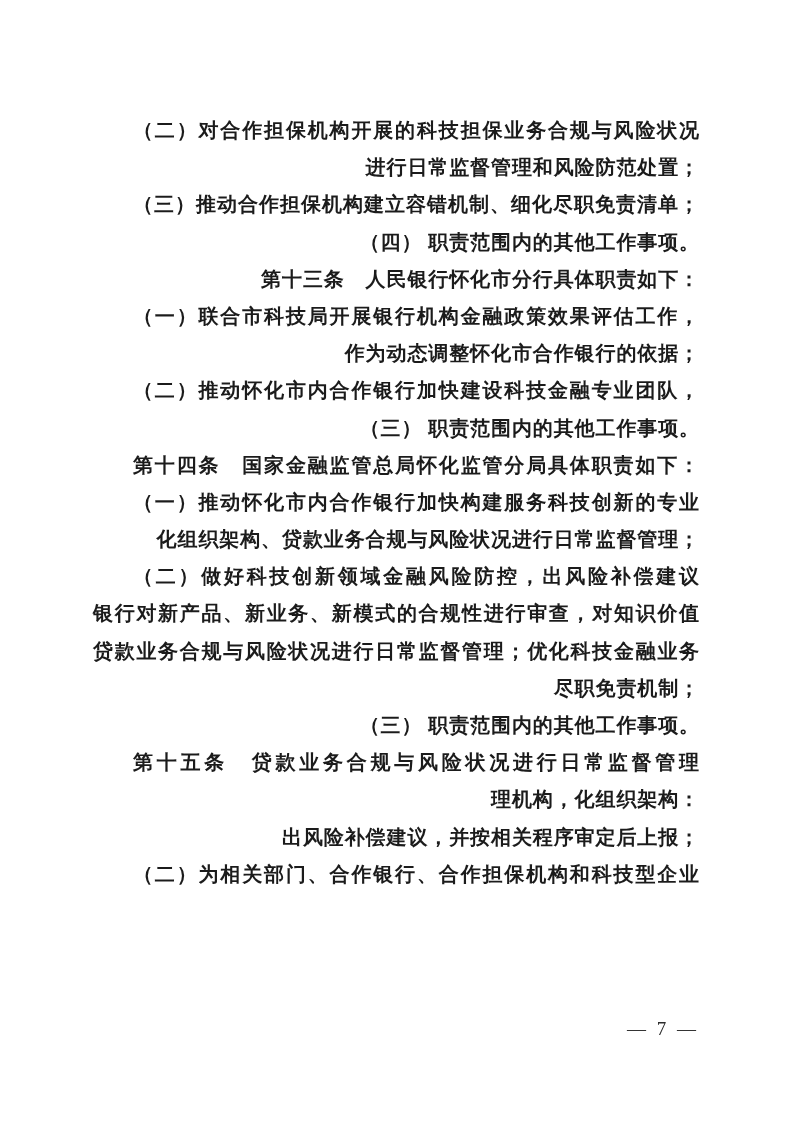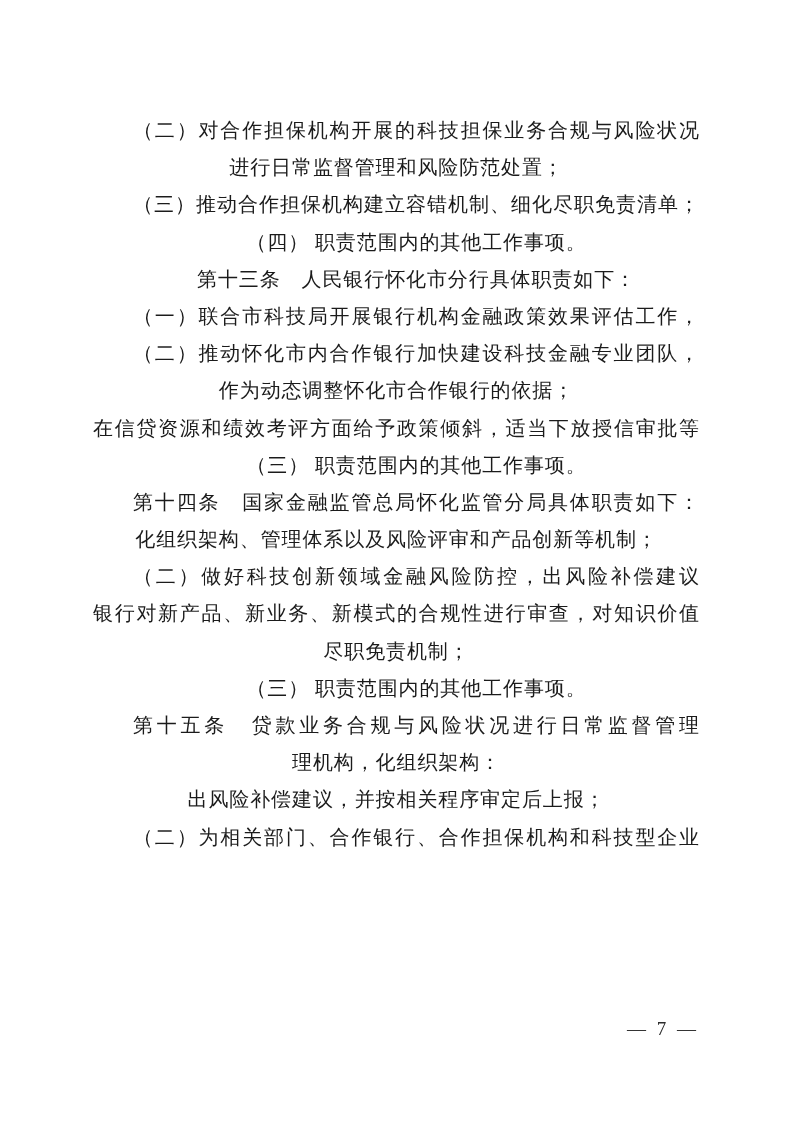--- a/index.html
+++ b/index.html
@@ -22,34 +22,34 @@
     top: 112px;
     width: 607px;
     font-size: 20px;
     letter-spacing: 0.9px;
   }
   .line {
     height: 37.2px;
     line-height: 37.2px;
     white-space: normal;
     overflow: visible;
-    text-align: center;
+    text-align: right;
   }
   .line.ind {
     text-indent: 2em;
   }
   .line.j {
     text-align: justify;
     text-align-last: justify;
   }
   .run {
-    font-weight: normal;
+    font-weight: bold;
   }
   .run.bold {
-    font-weight: normal;
+    font-weight: bold;
   }
   .page-num {
     position: absolute;
     top: 1018px;
     right: 94px;
     font-size: 19px;
     letter-spacing: 3px;
     color: #2a2a2a;
     font-family: "Liberation Serif", "DejaVu Serif", serif;
   }
@@ -58,28 +58,29 @@
 <body>
 
 <div class="page">
   <div class="text-block">
       <div class="line j ind"><span class="run">（二）对合作担保机构开展的科技担保业务合规与风险状况</span></div>
       <div class="line"><span class="run">进行日常监督管理和风险防范处置；</span></div>
       <div class="line j ind"><span class="run">（三）推动合作担保机构建立容错机制、细化尽职免责清单；</span></div>
       <div class="line ind"><span class="run">（四） 职责范围内的其他工作事项。</span></div>
       <div class="line ind"><span class="run bold">第十三条</span><span class="run">　人民银行怀化市分行具体职责如下：</span></div>
       <div class="line j ind"><span class="run">（一）联合市科技局开展银行机构金融政策效果评估工作，</span></div>
+      <div class="line"><span class="run">作为动态调整怀化市合作银行的依据；</span></div>
       <div class="line j ind"><span class="run">（二）推动怀化市内合作银行加快建设科技金融专业团队，</span></div>
-      <div class="line"><span class="run">作为动态调整怀化市合作银行的依据；</span></div>
-      <div class="line j"><span class="run">在信贷资源和绩效考评方面给予政策倾斜，适当下放授信审批等</span></div>
       <div class="line ind"><span class="run">（三） 职责范围内的其他工作事项。</span></div>
       <div class="line j ind"><span class="run bold">第十四条</span><span class="run">　国家金融监管总局怀化监管分局具体职责如下：</span></div>
-      <div class="line"><span class="run">化组织架构、管理体系以及风险评审和产品创新等机制；</span></div>
+      <div class="line j ind"><span class="run">（一）推动怀化市内合作银行加快构建服务科技创新的专业</span></div>
+      <div class="line"><span class="run">化组织架构、贷款业务合规与风险状况进行日常监督管理；</span></div>
       <div class="line j ind"><span class="run">（二）做好科技创新领域金融风险防控，出风险补偿建议</span></div>
       <div class="line j"><span class="run">银行对新产品、新业务、新模式的合规性进行审查，对知识价值</span></div>
+      <div class="line j"><span class="run">贷款业务合规与风险状况进行日常监督管理；优化科技金融业务</span></div>
       <div class="line"><span class="run">尽职免责机制；</span></div>
       <div class="line ind"><span class="run">（三） 职责范围内的其他工作事项。</span></div>
       <div class="line j ind"><span class="run bold">第十五条</span><span class="run">　贷款业务合规与风险状况进行日常监督管理</span></div>
       <div class="line"><span class="run">理机构，化组织架构：</span></div>
       <div class="line"><span class="run">出风险补偿建议，并按相关程序审定后上报；</span></div>
       <div class="line j ind"><span class="run">（二）为相关部门、合作银行、合作担保机构和科技型企业</span></div>
     </div>
   <div class="page-num">— 7 —</div>
 </div>
 

